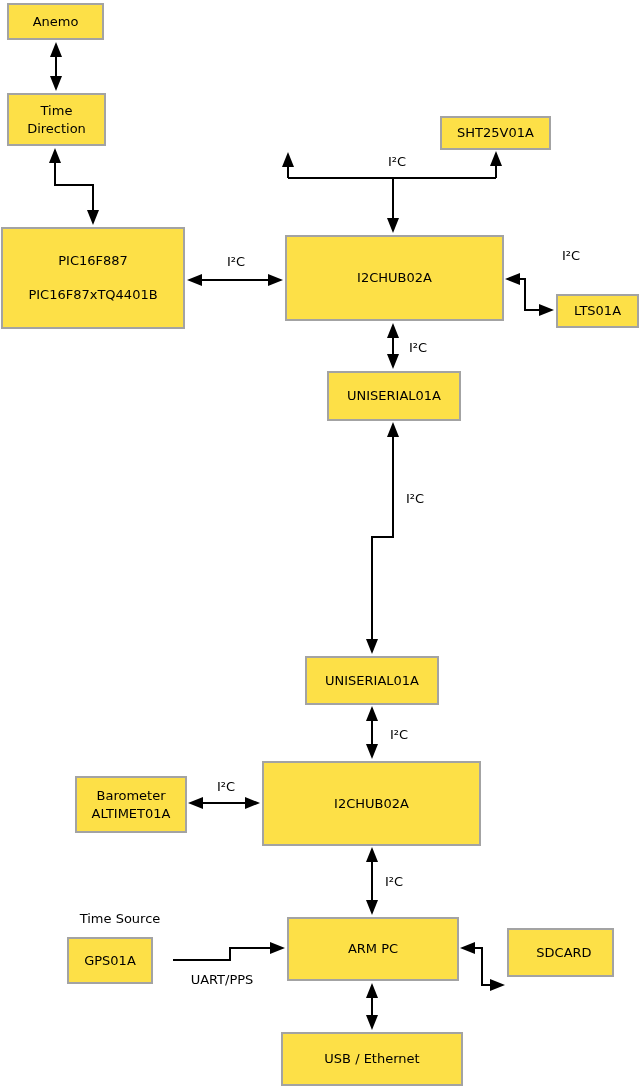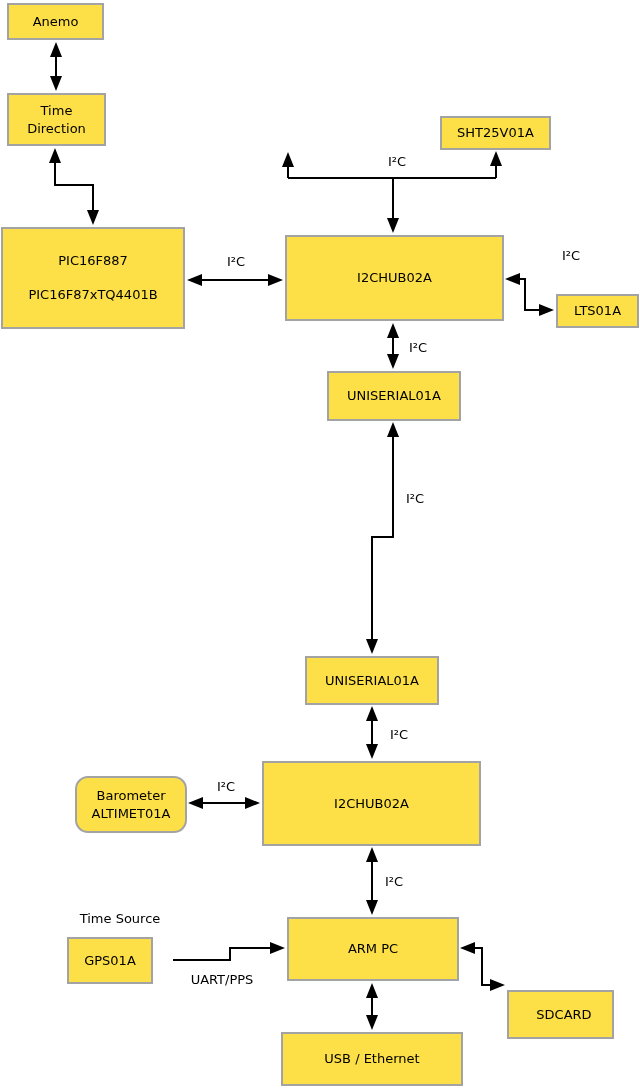--- a/index.html
+++ b/index.html
@@ -174,34 +174,34 @@
   </div>
 
   <div class="node" style="left:305px; top:656px; width:134px; height:49px;">
     <span>UNISERIAL01A</span>
   </div>
 
   <div class="node" style="left:262px; top:761px; width:219px; height:85px;">
     <span>I2CHUB02A</span>
   </div>
 
-  <div class="node" style="left:75px; top:776px; width:112px; height:57px;border-radius:13px;">
+  <div class="node" style="left:75px; top:776px; width:112px; height:57px;">
     <span>Barometer</span>
     <span>ALTIMET01A</span>
   </div>
 
   <div class="node" style="left:67px; top:937px; width:86px; height:47px;">
     <span>GPS01A</span>
   </div>
 
   <div class="node" style="left:287px; top:917px; width:172px; height:64px;">
     <span>ARM PC</span>
   </div>
 
-  <div class="node" style="left:507px; top:990px; width:107px; height:49px;padding-left:7px;">
+  <div class="node" style="left:507px; top:928px; width:107px; height:49px;padding-left:7px;">
     <span>SDCARD</span>
   </div>
 
   <div class="node" style="left:281px; top:1032px; width:182px; height:54px;">
     <span>USB / Ethernet</span>
   </div>
 
   <span class="edge-label" style="left:236px; top:261px;">I²C</span>
 
   <span class="edge-label" style="left:397px; top:161px;">I²C</span>

